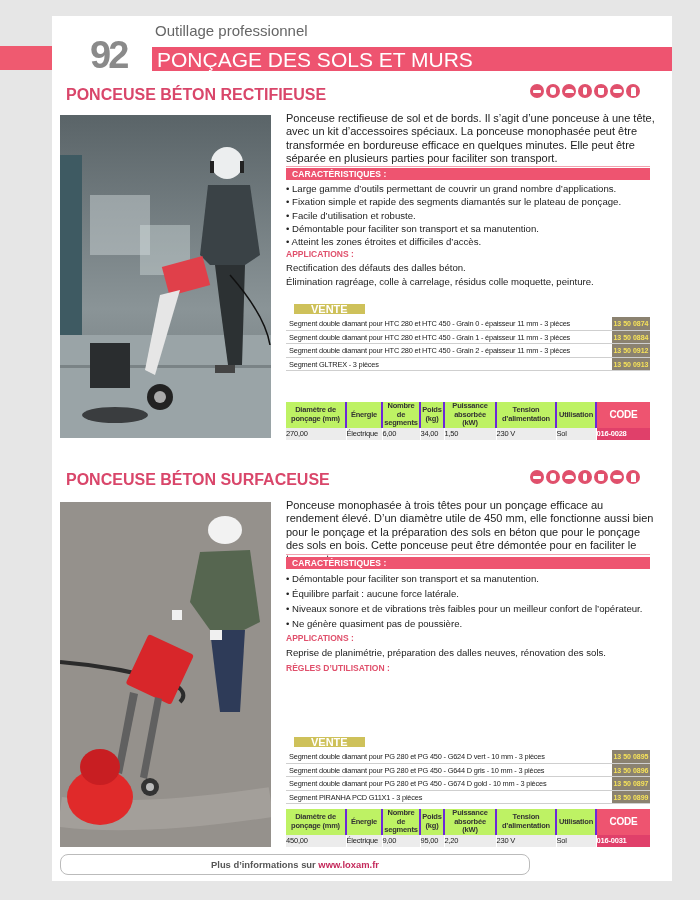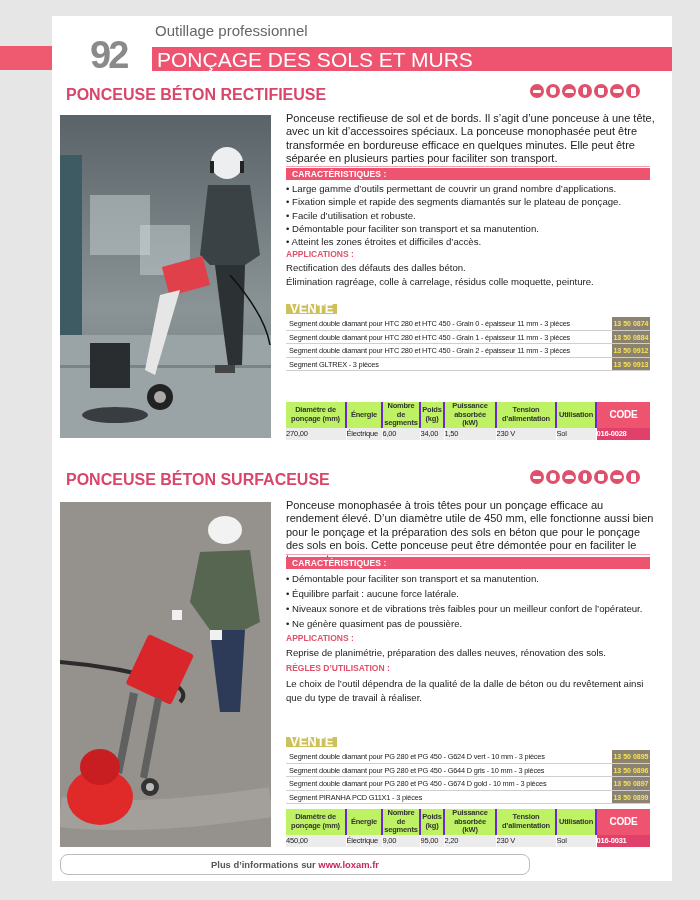--- a/index.html
+++ b/index.html
@@ -24,21 +24,21 @@
   .desc { position: absolute; left: 234px; width: 370px; font-size: 11px; line-height: 13.4px; color: #222; }
   .rule { position: absolute; left: 234px; width: 364px; height: 1px; background: #f2a3b0; }
 
   .block { position: absolute; left: 234px; width: 364px; font-size: 9.6px; color: #222; }
   .char-bar { background: #ee5470; color: #fff; font-weight: bold; font-size: 8.5px; height: 12px; line-height: 12px; padding-left: 6px; font-family: "Liberation Sans", sans-serif; letter-spacing: 0.1px; margin-bottom: 2px; }
   .bullet { line-height: 13.3px; padding-left: 0; }
   .sub-head { color: #e0506c; font-weight: bold; font-size: 8.5px; line-height: 12.5px; }
   .plain { line-height: 13.6px; }
 
   .vente { position: absolute; left: 234px; width: 364px; font-family: "Liberation Sans Narrow", "Liberation Sans", sans-serif; }
-  .vente-tag { display: inline-block; background: #cec15a; color: #fff; font-size: 13px; font-weight: bold; padding: 0 4px; height: 10px; line-height: 10px; }
+  .vente-tag { display: inline-block; background: #cec15a; color: #fff; font-size: 11px; font-weight: bold; padding: 0 17px; height: 10px; line-height: 10px; margin-left: 8px; }
   .vente-row { display: flex; height: 13.5px; border-bottom: 1px solid #cfcfcf; }
   .vente-row:first-of-type { border-top: 1px solid #cfcfcf; }
   .vente-label { flex: 1; font-size: 7.4px; line-height: 13px; padding-left: 3px; transform-origin: left; color: #222; letter-spacing: -0.2px; }
   .vente-code { width: 38px; background: #8b8270; color: #f6e25a; font-size: 7px; font-weight: bold; text-align: center; line-height: 13px; }
 
   .spec { position: absolute; left: 234px; width: 364px; border-collapse: collapse; font-size: 7.5px; letter-spacing: -0.2px; }
   .spec th { background: #bef264; color: #333; font-weight: bold; height: 21px; line-height: 8.5px; border-right: 2px solid #6d28d9; text-align: center; padding: 0 1px; }
   .spec td { background: #ececec; color: #222; height: 12px; text-align: left; border-right: 1px solid #fff; line-height: 12px; }
   .spec th.code-h { background: #ee5470; color: #fff; font-size: 10px; border-right: none; }
   .spec td.code-v { background: #e0406a; color: #fff; font-weight: bold; font-size: 7.5px; border-right: none; }
@@ -227,21 +227,20 @@
 
   <div class="block" style="top:541px;">
     <div class="char-bar">CARACTÉRISTIQUES :</div>
     <div class="bullet" style="line-height:15px;">• Démontable pour faciliter son transport et sa manutention.</div>
     <div class="bullet" style="line-height:15px;">• Équilibre parfait : aucune force latérale.</div>
     <div class="bullet" style="line-height:15px;">• Niveaux sonore et de vibrations très faibles pour un meilleur confort de l’opérateur.</div>
     <div class="bullet" style="line-height:15px;">• Ne génère quasiment pas de poussière.</div>
     <div class="sub-head" style="line-height:14px;">APPLICATIONS :</div>
     <div class="plain" style="line-height:16px;">Reprise de planimétrie, préparation des dalles neuves, rénovation des sols.</div>
     <div class="sub-head" style="line-height:14px;">RÈGLES D’UTILISATION :</div>
-    <div class="plain" style="line-height:13.5px;margin-top:2px;">Le choix de l’outil dépendra de la qualité de la dalle de béton ou du revêtement ainsi que du type de travail à réaliser.</div>
   </div>
 
   <div class="vente" style="top:716px;">
     <div class="vente-tag">VENTE</div>
     <div class="vente-row">
       <div class="vente-label">Segment double diamant pour PG 280 et PG 450 - G624 D vert - 10 mm - 3 pièces</div>
       <div class="vente-code">13 50 0895</div>
     </div>
     <div class="vente-row">
       <div class="vente-label">Segment double diamant pour PG 280 et PG 450 - G644 D gris - 10 mm - 3 pièces</div>

